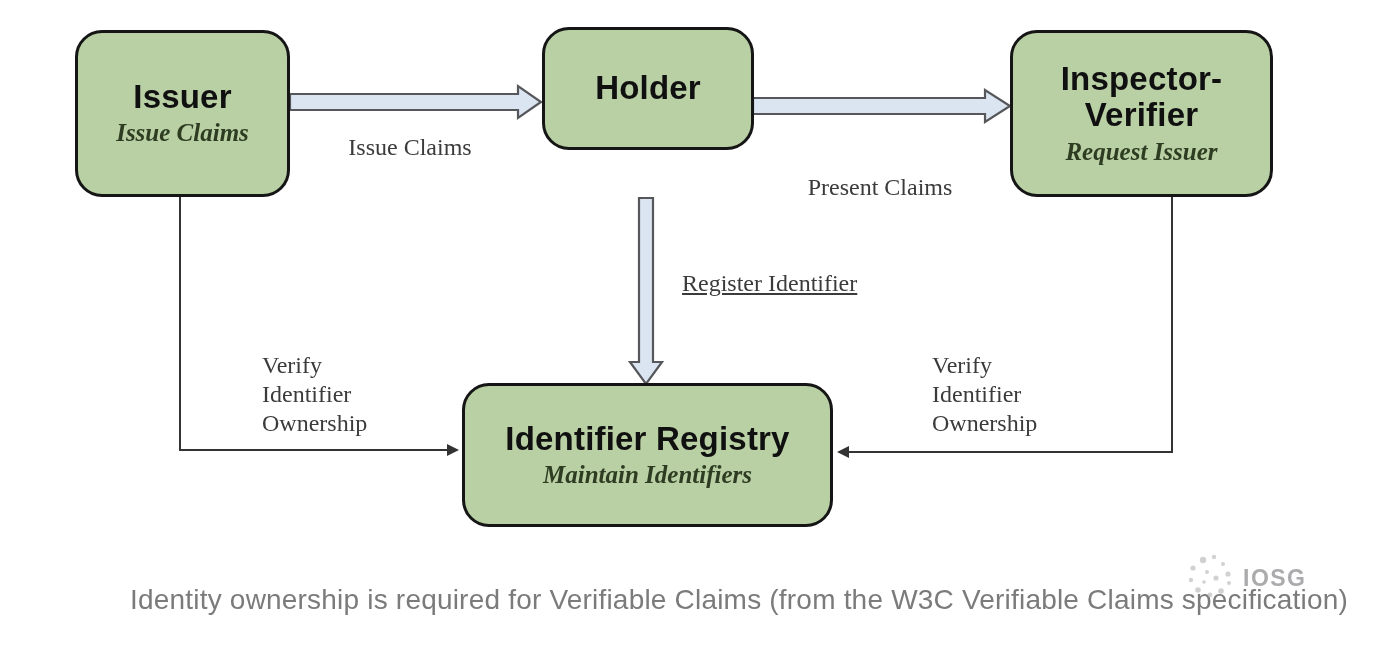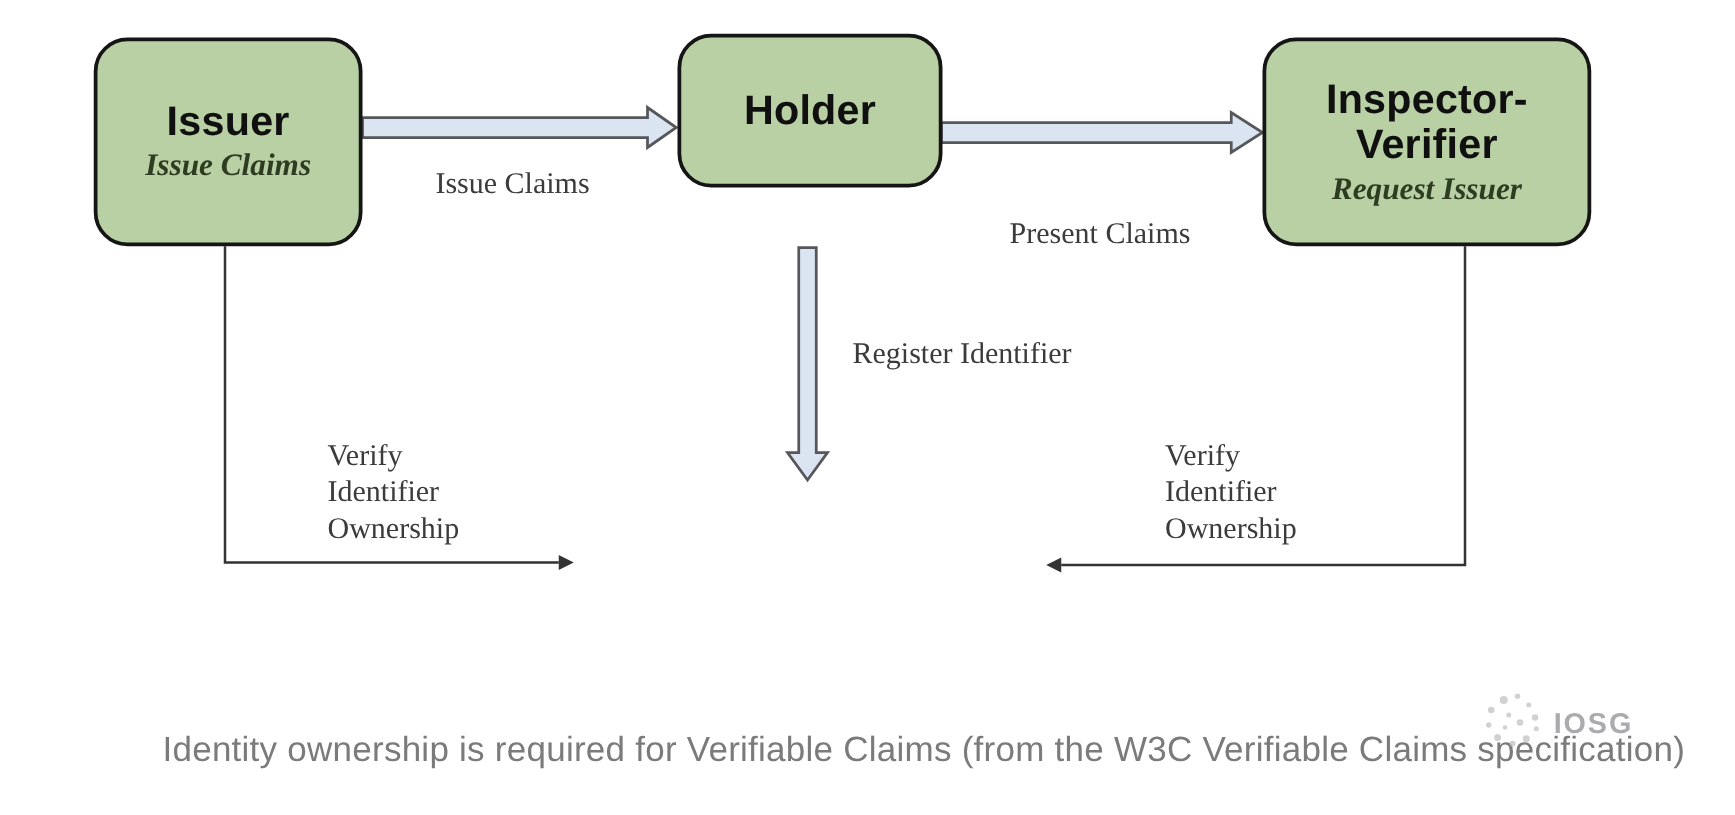--- a/index.html
+++ b/index.html
@@ -76,21 +76,21 @@
     position: absolute;
     z-index: 3;
     font-family: "Liberation Serif", serif;
     font-size: 24px;
     line-height: 29px;
     color: var(--label-text);
     white-space: pre-line;
   }
   #label-issue    { left: 330px; top: 133px; width: 160px; text-align: center; }
   #label-present  { left: 795px; top: 133px; width: 170px; text-align: center; margin-top: 40px; }
-  #label-register { left: 682px; top: 269px; }
+  #label-register { left: 682px; top: 269px; text-decoration: underline; }
   #label-verify-left  { left: 262px; top: 351px; }
   #label-verify-right { left: 932px; top: 351px; }
   #node-issuer    { left: 75px;   top: 30px;  width: 215px; height: 167px; }
   #node-holder    { left: 542px;  top: 27px;  width: 212px; height: 123px; }
   #node-inspector { left: 1010px; top: 30px;  width: 263px; height: 167px; }
   #node-registry  { left: 462px;  top: 383px; width: 371px; height: 144px; }
   .caption {
     position: absolute;
     z-index: 3;
     left: 130px;
@@ -145,20 +145,24 @@
 
   <div class="node" id="node-holder">
     <div class="title">Holder</div>
   </div>
 
   <div class="node" id="node-inspector">
     <div class="title">Inspector-Verifier</div>
     <div class="subtitle">Request Issuer</div>
   </div>
 
+  <div class="node" id="node-registry">
+    <div class="title">Identifier Registry</div>
+    <div class="subtitle">Maintain Identifiers</div>
+  </div>
 
   <div class="edge-label" id="label-issue">Issue Claims</div>
   <div class="edge-label" id="label-present">Present Claims</div>
   <div class="edge-label" id="label-register">Register Identifier</div>
   <div class="edge-label" id="label-verify-left">Verify
 Identifier
 Ownership</div>
   <div class="edge-label" id="label-verify-right">Verify
 Identifier
 Ownership</div>

